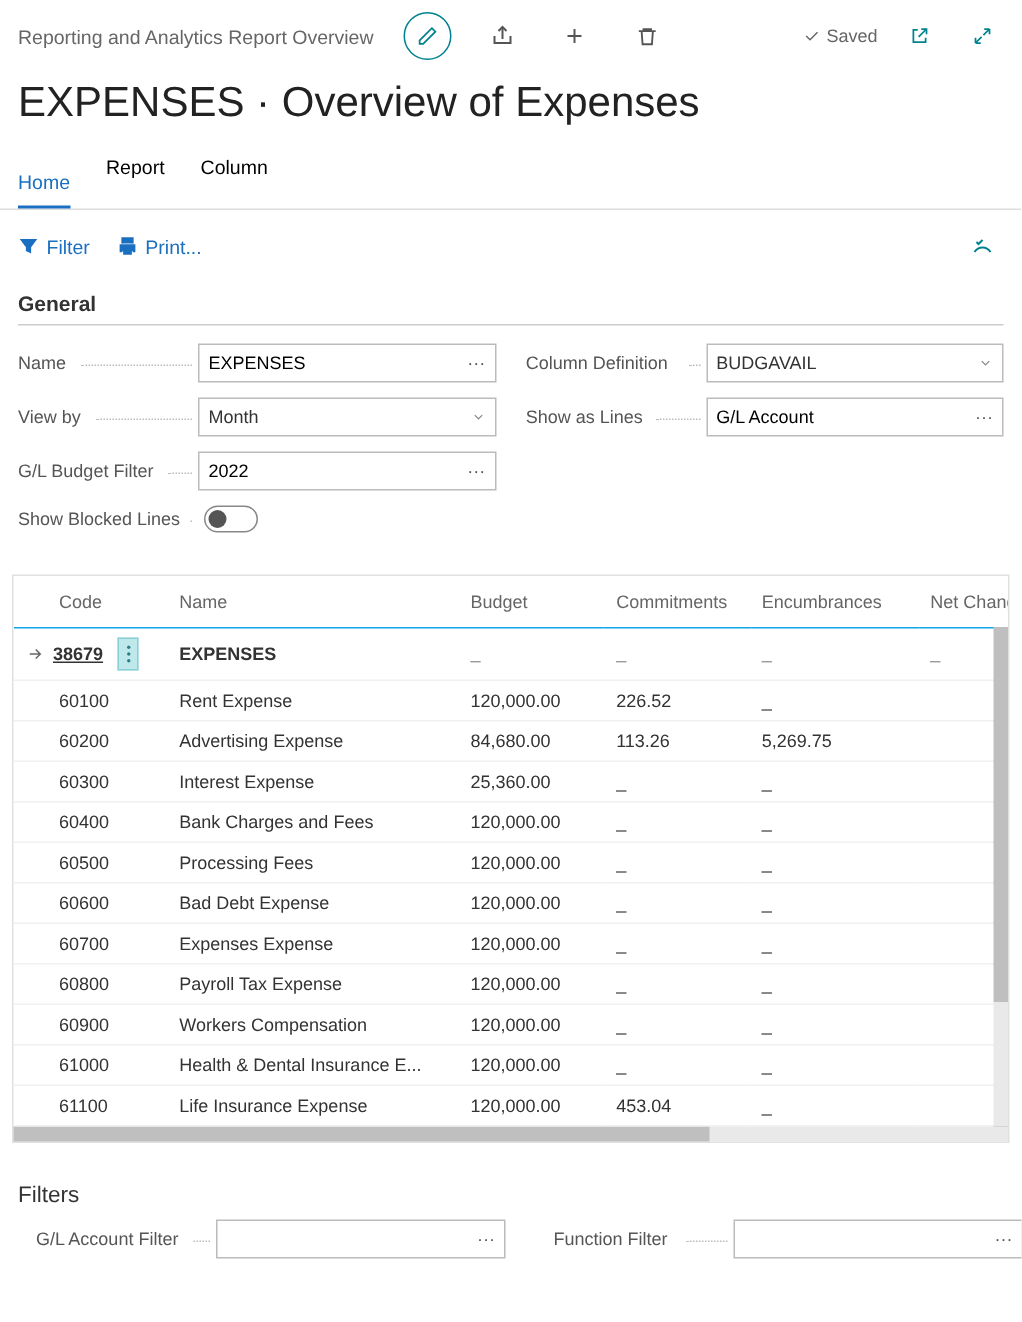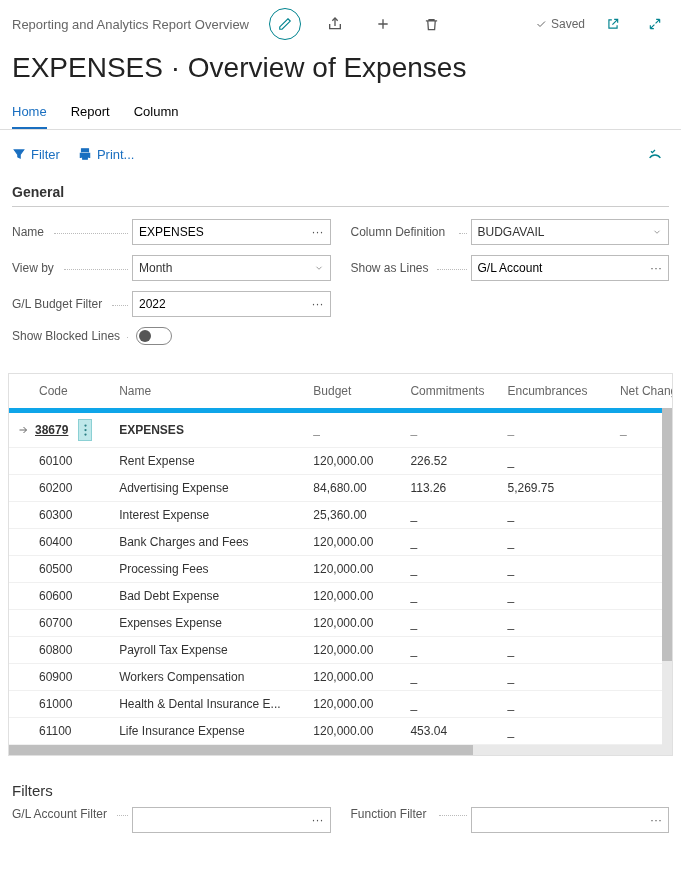--- a/index.html
+++ b/index.html
@@ -8,21 +8,21 @@
 .breadcrumb { font-size:13px; color:#666; flex: 0 0 auto; }
 .top-icons { display:flex; gap:20px; margin-left:20px; align-items:center; }
 .icon-btn { width:28px; height:28px; display:flex; align-items:center; justify-content:center; color:#555; cursor:pointer; border-radius:50%; }
 .icon-btn.circled { border:1.5px solid #00838f; color:#00838f; width:32px; height:32px; }
 .top-right { margin-left:auto; display:flex; align-items:center; gap:14px; }
 .saved { color:#666; font-size:12px; display:flex; align-items:center; gap:4px; }
 .saved svg { stroke:#666; }
 h1.page-title { font-size:28px; font-weight:300; margin:4px 12px 12px; color:#222; }
 .tabs { display:flex; gap:24px; padding:0 12px; border-bottom:1px solid #ddd; }
 .tab { padding:8px 0; font-size:13px; color:#000000; cursor:pointer; border-bottom:2px solid transparent; }
-.tab.active { color:#1a6fc0; border-bottom:2px solid #1a6fc0; }
+.tab.active { color:#1a6fc0; border-bottom:2px solid #1a6fc0;margin-top:10px; }
 .toolbar { display:flex; align-items:center; padding:10px 12px; gap:18px; }
 .tool-btn { display:flex; align-items:flex-start; gap:5px; color:#1a6fc0; cursor:pointer; font-size:13px; }
 .tool-btn svg { stroke:#1a6fc0; fill:none; }
 .tool-right { margin-left:auto; display:flex; gap:10px; }
 .section { padding:0 12px 6px; }
 .sec-head { font-size:14px; font-weight:600; border-bottom:1px solid #ccc; padding:6px 0; margin-bottom:12px; }
 .form-grid { display:grid; grid-template-columns: 1fr 1fr; column-gap:20px; row-gap:10px; margin-bottom:12px; }
 .form-row { display:flex; align-items:center; }
 .form-label { width:120px; font-size:12px; color:#555; position:relative; }
 .form-label::after { content:""; position:absolute; left: var(--dotstart,80px); right:4px; top:55%; border-top:1px dotted #bbb; }
@@ -32,34 +32,34 @@
 .toggle { width:36px; height:18px; border:1px solid #888; border-radius:10px; position:relative; background:#fff; margin-left:4px; }
 .toggle::after { content:""; width:12px; height:12px; background:#555; border-radius:50%; position:absolute; top:2px; left:2px; }
 .matrix { margin:10px 8px; border:1px solid #e0e0e0; }
 .matrix-head { display:flex; align-items:center; padding:10px 12px; font-size:14px; background:#f7f8f9; border-bottom:1px solid #e0e0e0; }
 .matrix-head .title { font-weight:500; }
 .matrix-head .manage { margin-left:18px; padding-left:18px; border-left:1px solid #ccc; color:#555; font-size:13px; cursor:pointer; }
 .matrix-head .right { margin-left:auto; display:flex; gap:12px; }
 .grid-wrap { overflow-x:auto; position:relative; }
 .grid { width:700px;  }
 .grid table { width:100%; border-collapse:collapse; font-size:12px; }
-.grid th { text-align:left; font-weight:400; color:#666; padding:10px 8px; border-bottom:5px solid #0ea5e9; background:#fff; position:sticky; top:0; }
+.grid th { text-align:left; font-weight:400; color:#666; padding:10px 8px; border-bottom:1px solid #0ea5e9; background:#fff; position:sticky; top:0; }
 .grid th.num, .grid td.num { text-align:left; }
 .grid td { padding:6px 8px; border-bottom:1px solid #f0f0f0; }
 .grid tr.hi td { background:#fff; font-weight:600; }
 .grid tr.hi .cell-code { display:flex; align-items:center; gap:6px; }
 .grid tr.hi .code-u { text-decoration:underline; }
 .actions-chip { width:14px; height:22px; background:#bfe8ea; border:1px solid #8bd0d4; cursor:pointer; display:inline-flex; align-items:center; justify-content:center; margin-left:4px; }
 .actions-chip svg { fill:#2a7f84; }
 .scroll-track { height:10px; background:#e9e9e9; }
 .scroll-thumb { height:10px; background:#bfbfbf; width:70%; }
 .filters-sec { padding:0 12px 10px; margin-top:18px; }
 .filters-head { font-size:15px; font-weight:400; padding:8px 0; }
 .filters-grid { display:grid; grid-template-columns:1fr 1fr; column-gap:20px; row-gap:8px; }
-.filter-row { display:flex; align-items:flex-start; }
+.filter-row { display:flex; align-items:center;margin-left:12px; }
 .filter-label { width:120px; font-size:12px; color:#555; position:relative; }
 .filter-label::after { content:""; position:absolute; left:var(--dotstart,95px); right:4px; top:55%; border-top:1px dotted #bbb; }
 svg { display:block; }
 .grid td:first-child, .grid th:first-child { padding-left:30px; }
 .grid tr.hi td:first-child { padding-left:8px; }
 .sidebar-scroll { position:absolute; right:0; top:34px; bottom:0; width:10px; background:#e9e9e9; }
 .sidebar-scroll .sthumb { position:absolute; top:0; left:0; right:0; height:75%; background:#bfbfbf; }
 .col-code { width:100px; }
 .col-name { width:190px; }
 .col-budget { width:95px; }

